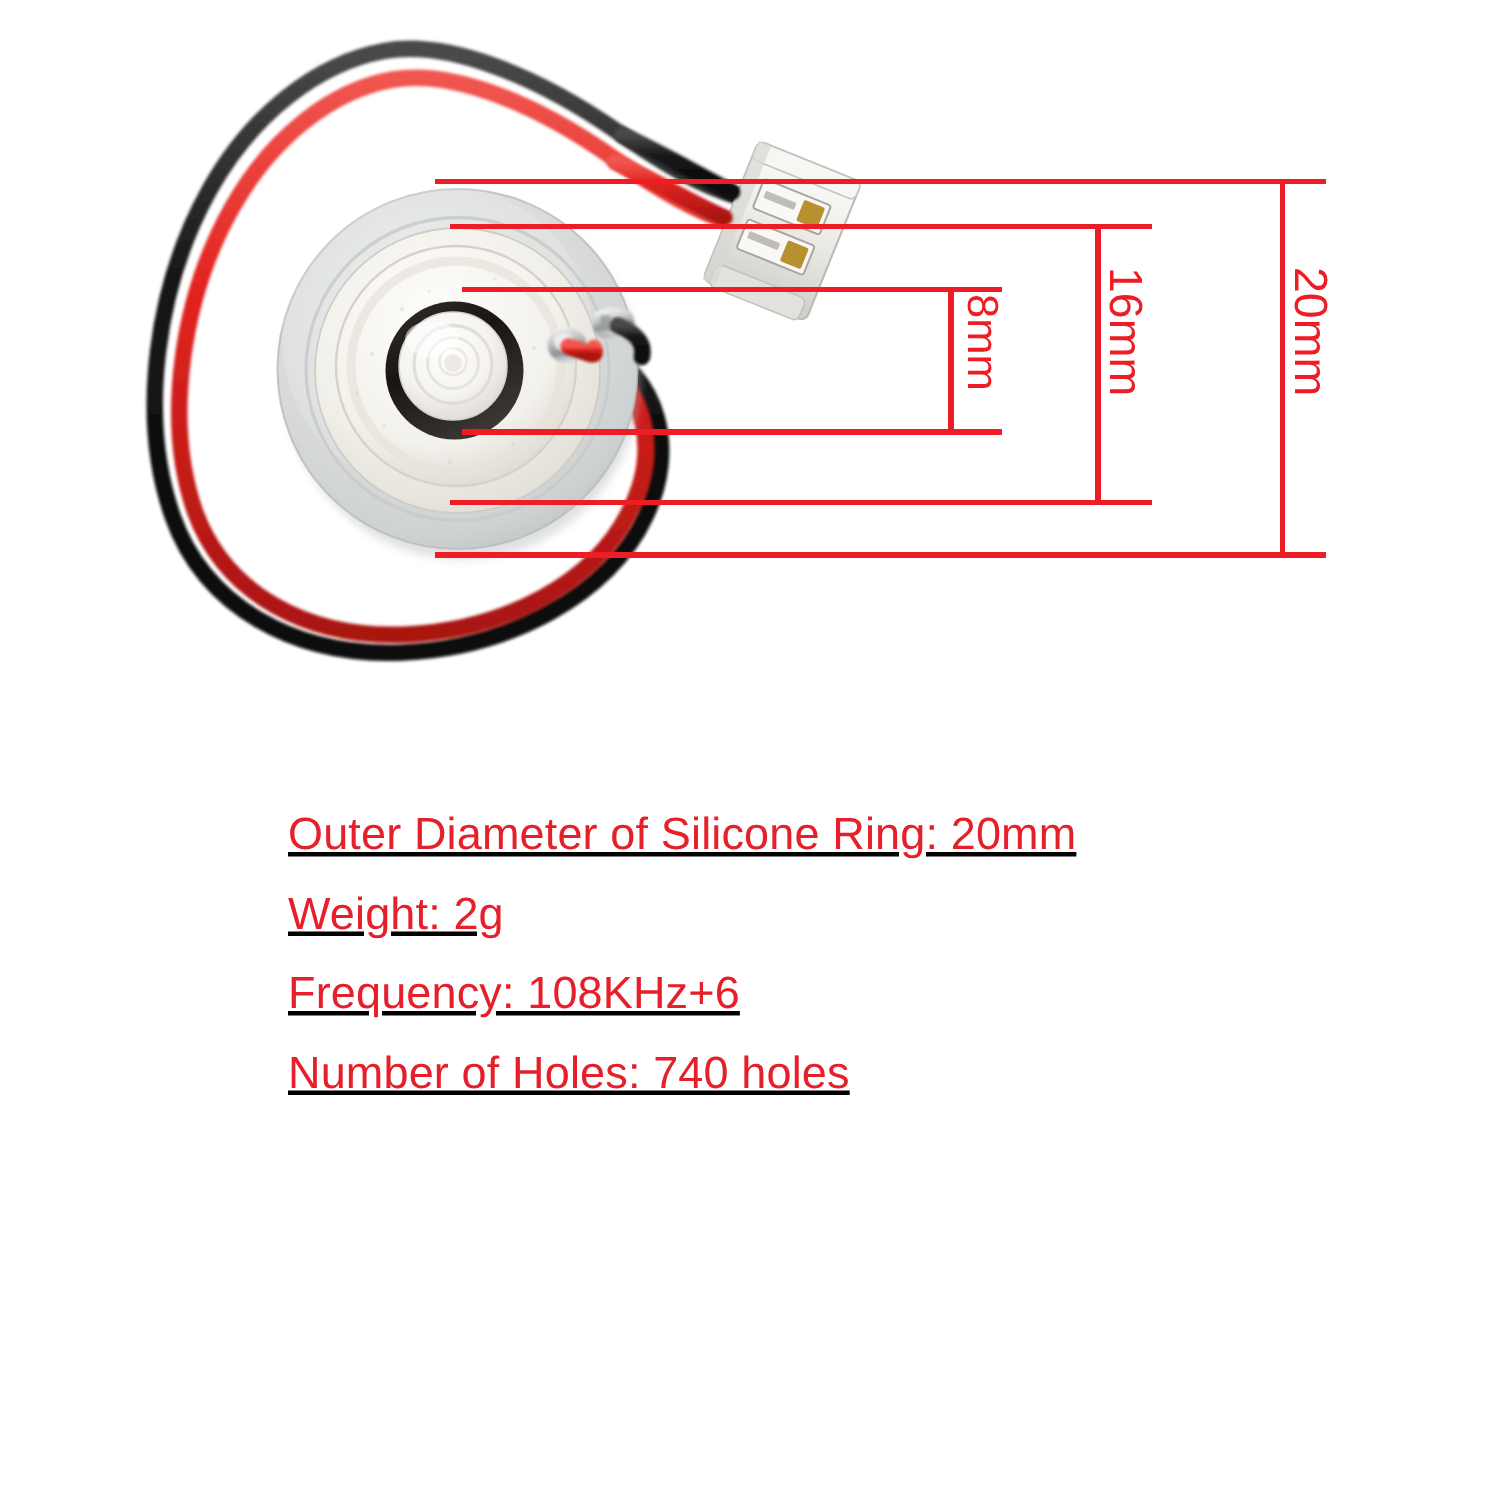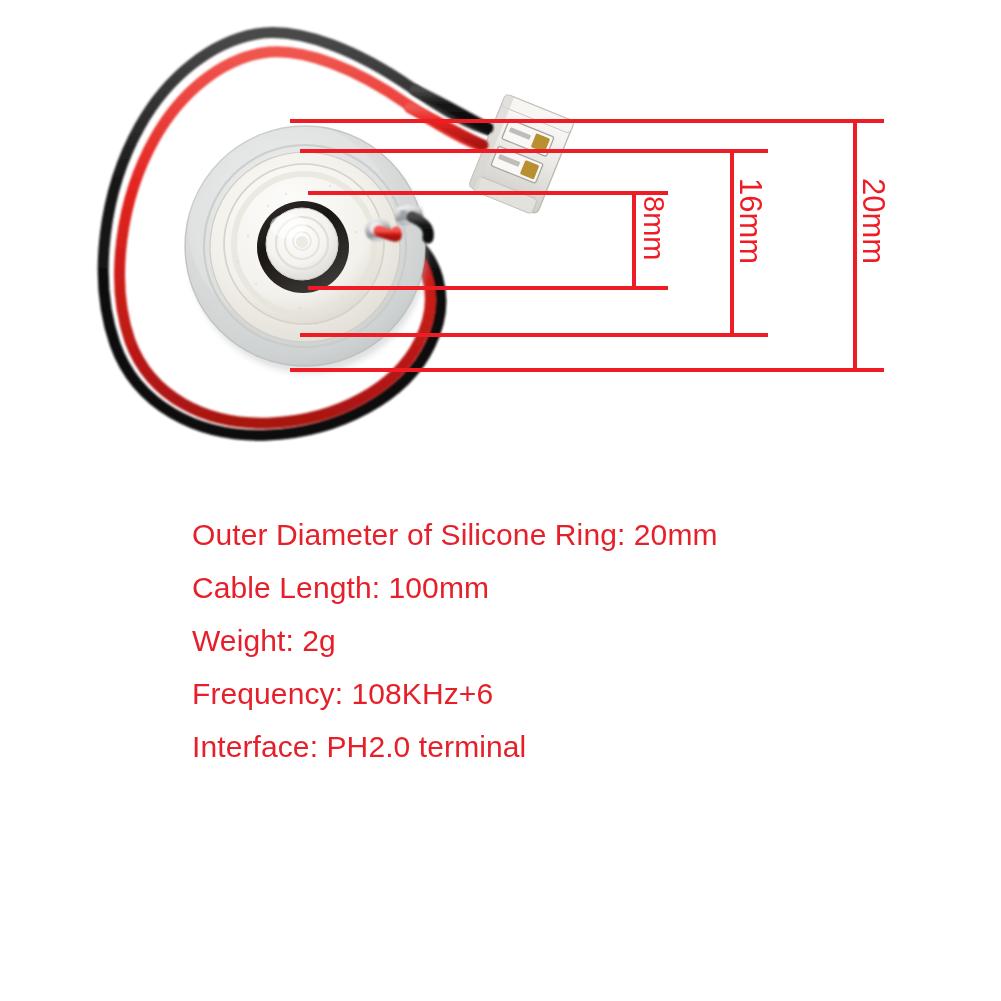--- a/index.html
+++ b/index.html
@@ -60,22 +60,23 @@
     line-height: 1;
     letter-spacing: 0px;
     white-space: nowrap;
     transform-origin: left top;
   }
 
   
   #spec-list {
     position: absolute;
     left: 192px;
-    top: 508px;
+    top: 530px;
     width: 760px;
+    text-decoration: underline;
   }
   .spec-line {
     color: #e6202a;
     font-family: "Liberation Sans", sans-serif;
     font-size: 30px;
     line-height: 53px;
     white-space: nowrap;
     letter-spacing: 0.1px;
   }
 </style>
@@ -269,19 +270,18 @@
       </svg>
 
       <div class="dim-label" style="left:668px; top:196px; transform:rotate(90deg);">8mm</div>
       <div class="dim-label" style="left:766px; top:178px; transform:rotate(90deg); font-size:31px;">16mm</div>
       <div class="dim-label" style="left:889px; top:178px; transform:rotate(90deg); font-size:31px;">20mm</div>
     </div>
   </div>
 
   <div id="spec-list">
     <div class="spec-line">Outer Diameter of Silicone Ring: 20mm</div>
-    <div class="spec-line">Cable Length: 100mm</div>
     <div class="spec-line">Weight: 2g</div>
     <div class="spec-line">Frequency: 108KHz+6</div>
-    <div class="spec-line">Interface: PH2.0 terminal</div>
+    <div class="spec-line">Number of Holes: 740 holes</div>
   </div>
 
 </div>
 
 </body></html>

